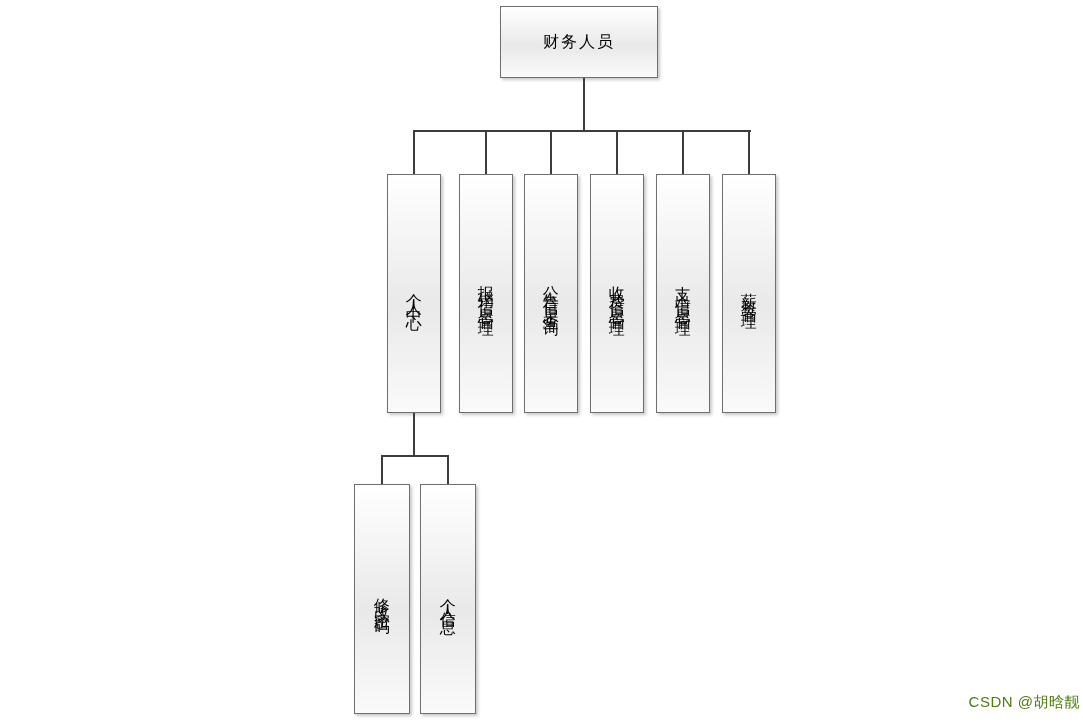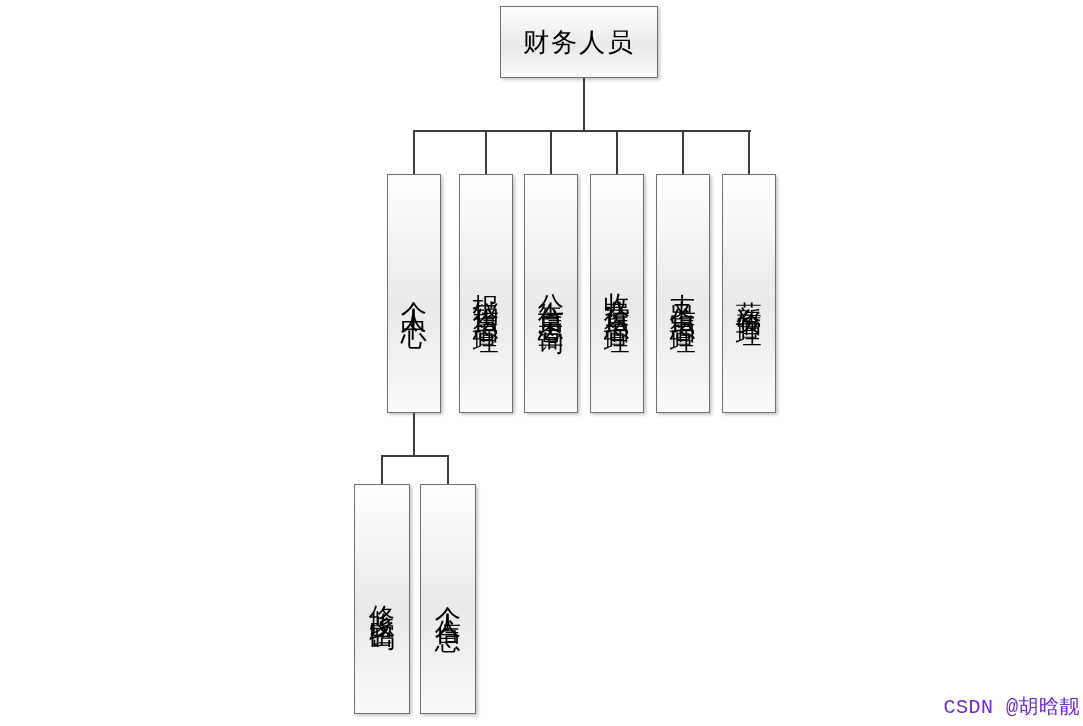--- a/index.html
+++ b/index.html
@@ -14,43 +14,42 @@
   .node {
     position: absolute;
     box-sizing: border-box;
     border: 1px solid #6f6f6f;
     background: linear-gradient(180deg, #ffffff 0%, #e9e9e9 55%, #fafafa 100%);
     box-shadow: 2px 2px 3px rgba(0,0,0,0.22);
     display: flex;
     align-items: center;
     justify-content: center;
     color: #000000;
-    font-size: 26px;
+    font-size: 16px;
   }
   .node.root {
     left: 500px; top: 6px; width: 158px; height: 72px;
     letter-spacing: 2px;
   }
   .node.vert span {
     writing-mode: vertical-rl;
     text-orientation: upright;
     letter-spacing: 7px;
     line-height: 1.1;
   }
   .lvl1 { top: 174px; height: 239px; width: 54px; }
   .lvl2 { top: 484px; height: 230px; width: 56px; }
   .line { position: absolute; background: #3c3c3c; }
   .watermark {
     position: absolute;
     right: 3px;
     top: 693px;
-    font-size: 20px;
-    color: #6d28d9;
+    font-size: 15px;
+    color: #4d7c0f;
     letter-spacing: 0.5px;
-    font-family: Liberation Mono, monospace;
   }
 </style>
 </head>
 <body>
 
 <div id="canvas">
 
   <div class="node root">
     <span>财务人员</span>
   </div>

